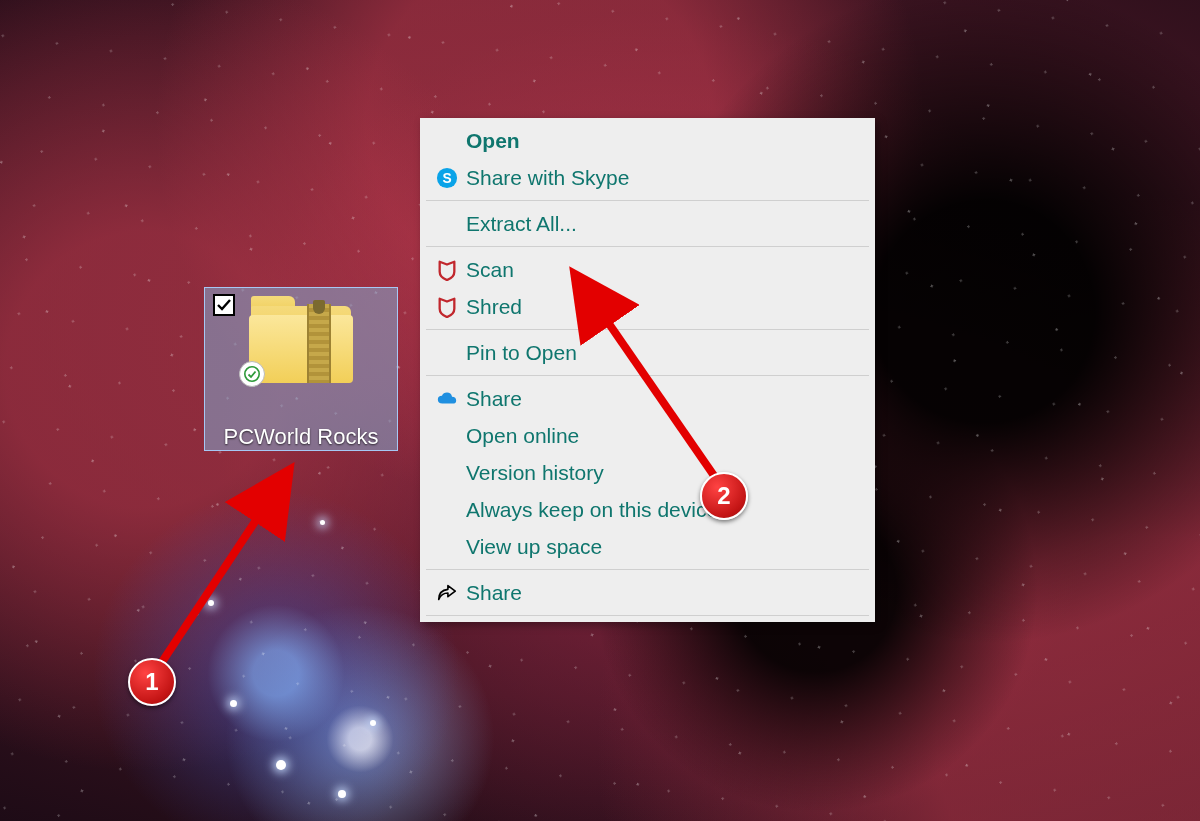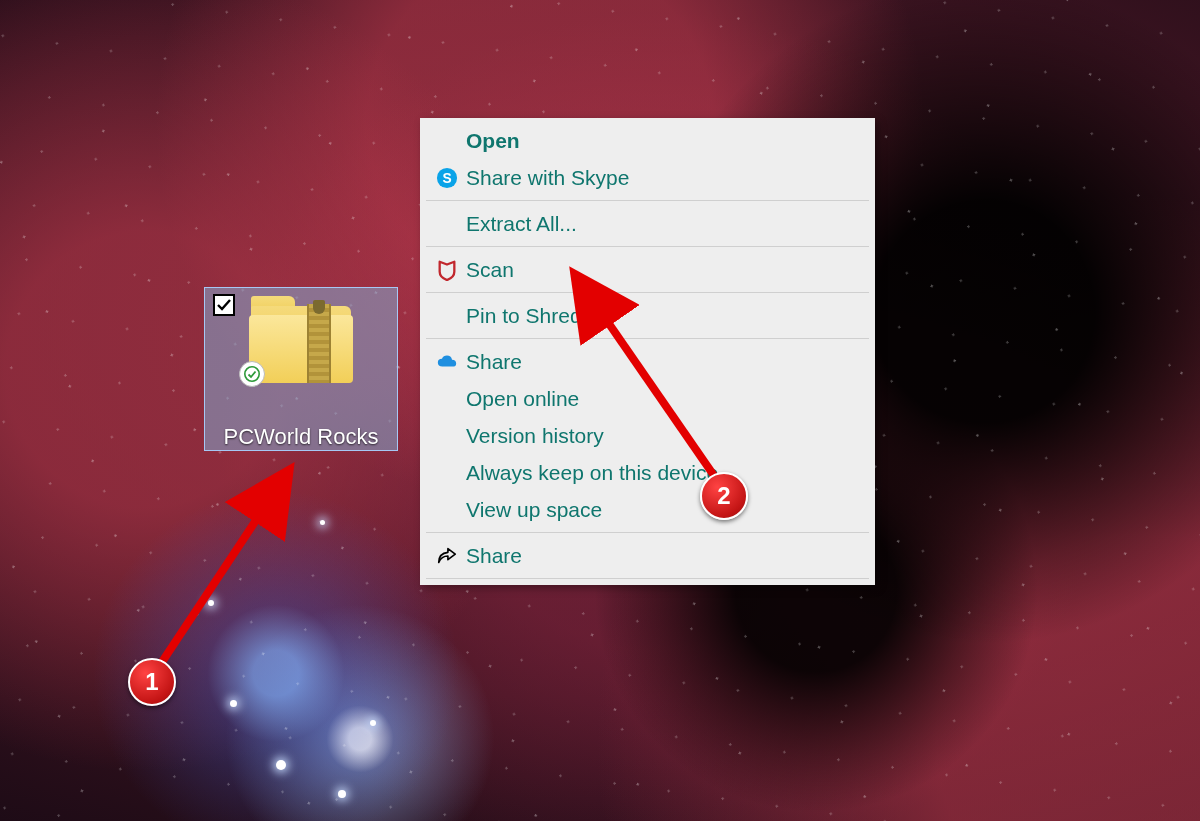--- a/index.html
+++ b/index.html
@@ -270,24 +270,32 @@
     </div>
     <div class="sep"></div>
     <div class="row">
       <span class="ic">
         <svg viewBox="0 0 24 24">
           <path d="M4 3 L12 6 L20 3 L20 14 Q20 20 12 23 Q4 20 4 14 Z" fill="none" stroke="#c1272d" stroke-width="2.5" stroke-linejoin="round"></path>
         </svg>
       </span>
       <span class="txt">Scan</span>
     </div>
-    <div class="sep"></div>
-    <div class="row">
-      <span class="ic"></span>
-      <span class="txt">Pin to Shred</span>
+    <div class="row">
+      <span class="ic">
+        <svg viewBox="0 0 24 24">
+          <path d="M4 3 L12 6 L20 3 L20 14 Q20 20 12 23 Q4 20 4 14 Z" fill="none" stroke="#c1272d" stroke-width="2.5" stroke-linejoin="round"></path>
+        </svg>
+      </span>
+      <span class="txt">Shred</span>
+    </div>
+    <div class="sep"></div>
+    <div class="row">
+      <span class="ic"></span>
+      <span class="txt">Pin to Open</span>
     </div>
     <div class="sep"></div>
     <div class="row">
       <span class="ic">
         <svg viewBox="0 0 24 24">
           <path d="M7 17 Q2 17 2 12.5 Q2 8.5 6.5 8.5 Q8 5 12 5 Q16.5 5 17.5 9.5 Q22 9.8 22 13.5 Q22 17 18 17 Z" fill="#1f8fe0"></path>
         </svg>
       </span>
       <span class="txt">Share</span>
     </div>

